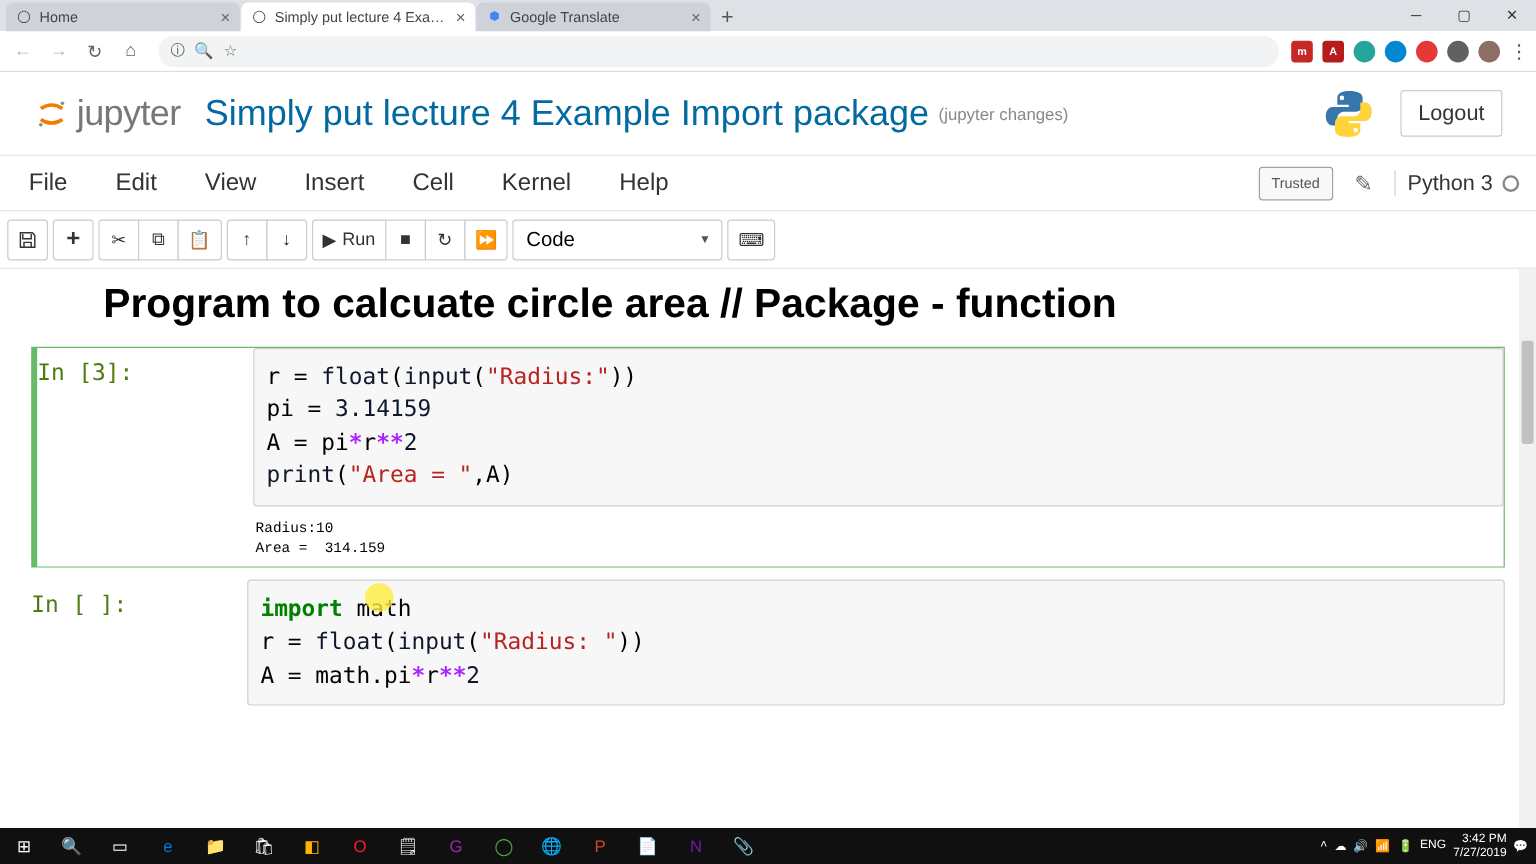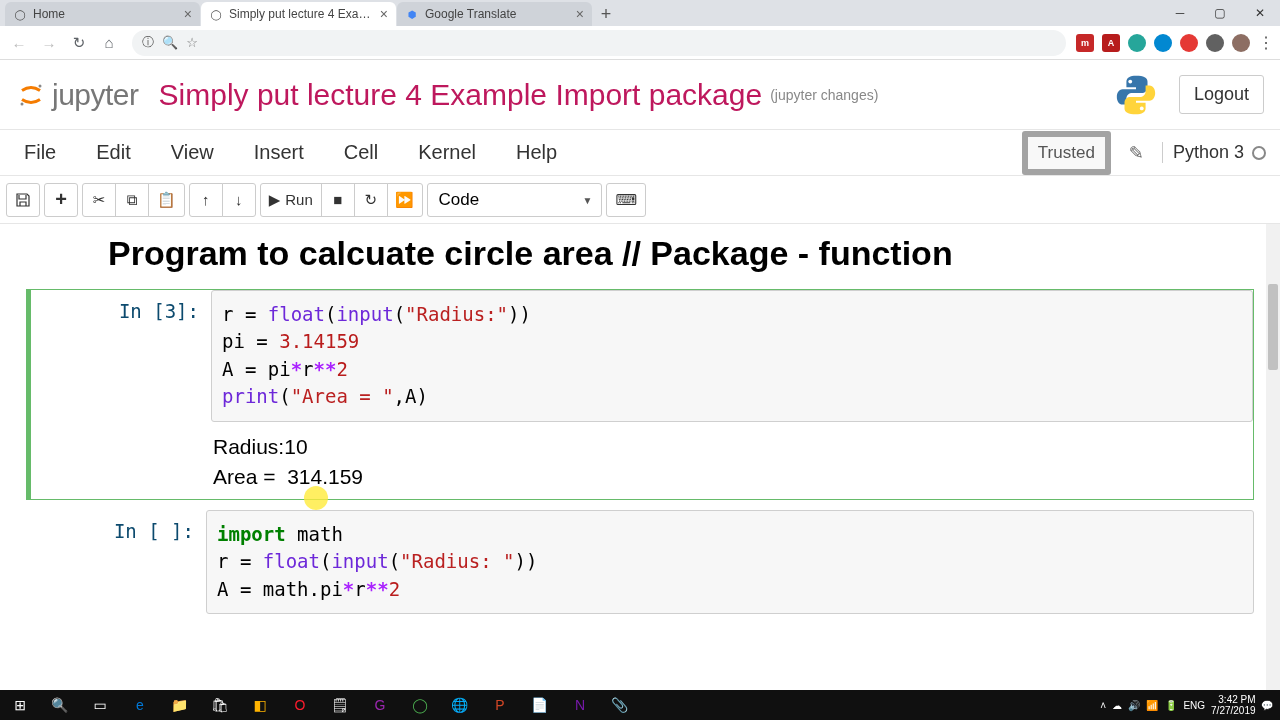--- a/index.html
+++ b/index.html
@@ -22,66 +22,66 @@
 .nav-btn.disabled { color: #bbb; }
 .url-bar { flex: 1; height: 26px; background: #f1f3f4; border-radius: 13px; display: flex; align-items: center; padding: 0 10px; font-size: 13px; color: #555; margin: 0 6px; }
 .url-info-icon { margin-right: 8px; font-size: 12px; }
 .url-text { flex: 1; }
 .url-host { color: #333; }
 .url-path { color: #777; }
 .addr-icons { display: flex; gap: 8px; align-items: center; }
 .ext-icon { width: 18px; height: 18px; border-radius: 3px; display: flex; align-items: center; justify-content: center; font-size: 9px; color: #fff; font-weight: bold; }
 
 
-.jupyter-header { height: 70px; display: flex; align-items: center; padding: 0 16px; border-bottom: 1px solid #e6e6e6; }
+.jupyter-header { height: 70px; display: flex; align-items: center; padding: 0 28px; border-bottom: 1px solid #e6e6e6; }
 .jupyter-logo { display: flex; align-items: center; gap: 6px; }
 .logo-circle { width: 30px; height: 30px; position: relative; }
 .logo-text { font-size: 30px; color: #777; font-weight: 400; letter-spacing: -0.5px; }
-.nb-title { font-size: 30px; color: #be185d; margin-left: 20px; font-weight: 500; }
+.nb-title { font-size: 30px; color: #0369a1; margin-left: 20px; font-weight: 500; }
 .nb-status { font-size: 14px; color: #888; margin-left: 8px; }
 .header-right { margin-left: auto; display: flex; align-items: center; gap: 20px; }
 .python-icon { width: 46px; height: 46px; }
 .logout-btn { border: 1px solid #ccc; border-radius: 3px; padding: 8px 14px; font-size: 18px; color: #333; background: #fff; cursor: pointer; }
 
 
 .menu-bar { height: 46px; border-bottom: 1px solid #e6e6e6; display: flex; align-items: center; padding: 0 4px; }
 .menu-item { padding: 8px 20px; font-size: 20px; color: #333; cursor: pointer; }
 .menu-right { margin-left: auto; display: flex; align-items: center; gap: 12px; padding-right: 10px; }
-.trusted-btn { border: 6px solid #a3a3a3; border-radius: 3px; padding: 6px 10px; font-size: 17px; color: #555; background: #f8f8f8; }
+.trusted-btn { border: 1px solid #a3a3a3; border-radius: 3px; padding: 6px 10px; font-size: 12px; color: #555; background: #f8f8f8; }
 .pencil-icon { font-size: 18px; color: #666; padding: 0 6px; }
 .kernel-indicator { display: flex; align-items: center; gap: 8px; font-size: 18px; color: #333; border-left: 1px solid #ccc; padding-left: 10px; }
 .kernel-circle { width: 14px; height: 14px; border: 2px solid #888; border-radius: 50%; }
 
 
 .toolbar { height: 48px; border-bottom: 1px solid #e6e6e6; display: flex; align-items: center; padding: 4px 6px; gap: 4px; }
 .tb-btn { border: 1px solid #ccc; border-radius: 3px; background: #fff; height: 34px; min-width: 34px; display: flex; align-items: center; justify-content: center; font-size: 15px; color: #333; cursor: pointer; padding: 0 8px; }
 .tb-group { display: flex; gap: 0; }
 .tb-group .tb-btn { border-radius: 0; margin-left: -1px; }
 .tb-group .tb-btn:first-child { border-radius: 3px 0 0 3px; margin-left: 0; }
 .tb-group .tb-btn:last-child { border-radius: 0 3px 3px 0; }
 .run-btn { gap: 5px; }
 .cell-type-select { height: 34px; border: 1px solid #ccc; border-radius: 3px; font-size: 17px; padding: 0 32px 0 10px; background: #fff; appearance: none; position: relative; width: 175px; }
 .select-wrap { position: relative; }
 .select-wrap::after { content: "▼"; position: absolute; right: 10px; top: 50%; transform: translateY(-50%); font-size: 10px; color: #555; pointer-events: none; }
 
 
 .notebook-container { padding: 0 8px; overflow-y: auto; height: calc(720px - 26px - 34px - 70px - 46px - 48px - 30px); }
-.nb-heading { font-size: 34px; font-weight: bold; margin: 8px 0 14px 100px; line-height: 1.25; }
+.nb-heading { font-size: 34px; font-weight: bold; margin: 8px 0 14px 78px; line-height: 1.25; }
 .cell { display: flex; margin: 4px 18px 10px 18px; }
 .cell.selected { border: 1px solid #66BB6A; border-left: 5px solid #66BB6A; background: #fff; }
-.cell-prompt { width: 180px; text-align: right; padding: 10px 12px 0 0; font-family: monospace; font-size: 19px; color: #0c4a6e; }
+.cell-prompt { width: 180px; padding: 10px 12px 0 0; font-family: monospace; font-size: 19px; color: #4d7c0f; }
 .cell-body { flex: 1; }
 .code-input { border: 1px solid #cfcfcf; background: #f7f7f7; padding: 10px 10px; font-family: monospace; font-size: 19px; line-height: 1.45; white-space: pre; border-radius: 3px; }
-.code-output { padding: 10px 0 6px 2px; font-family: Liberation Sans, sans-serif; font-size: 21px; line-height: 1.45; white-space: pre; }
+.code-output { padding: 10px 0 6px 2px; font-family: Liberation Mono, monospace; font-size: 12px; line-height: 1.45; white-space: pre; }
 .cell.selected .code-input { background: #f7f7f7; }
 
 .tok-kw { color: #008000; font-weight: bold; }
-.tok-builtin { color: #6d28d9; }
+.tok-builtin { color: #0f172a; }
 .tok-str { color: #BA2121; }
-.tok-num { color: #b91c1c; }
+.tok-num { color: #0f172a; }
 .tok-op { color: #AA22FF; font-weight: bold; }
 
 .highlight-cursor { background: #ffeb3b; border-radius: 50%; width: 24px; height: 24px; position: absolute; opacity: 0.8; }
 
 
 .taskbar { position: absolute; bottom: 0; left: 0; right: 0; height: 30px; background: #101010; display: flex; align-items: center; }
 .tb-item { width: 40px; height: 30px; display: flex; align-items: center; justify-content: center; color: #fff; font-size: 14px; }
 .tb-tray { margin-left: auto; display: flex; align-items: center; color: #fff; font-size: 10px; padding-right: 6px; gap: 6px; }
 .tray-icons { display: flex; gap: 6px; }
 .tray-time { text-align: right; line-height: 1.1; }

